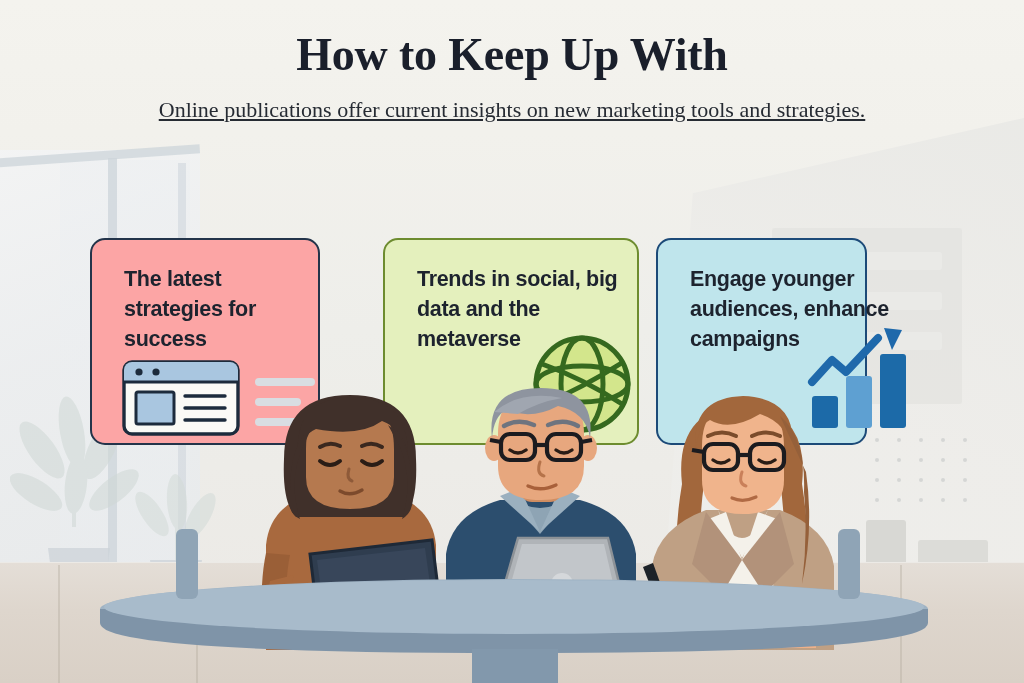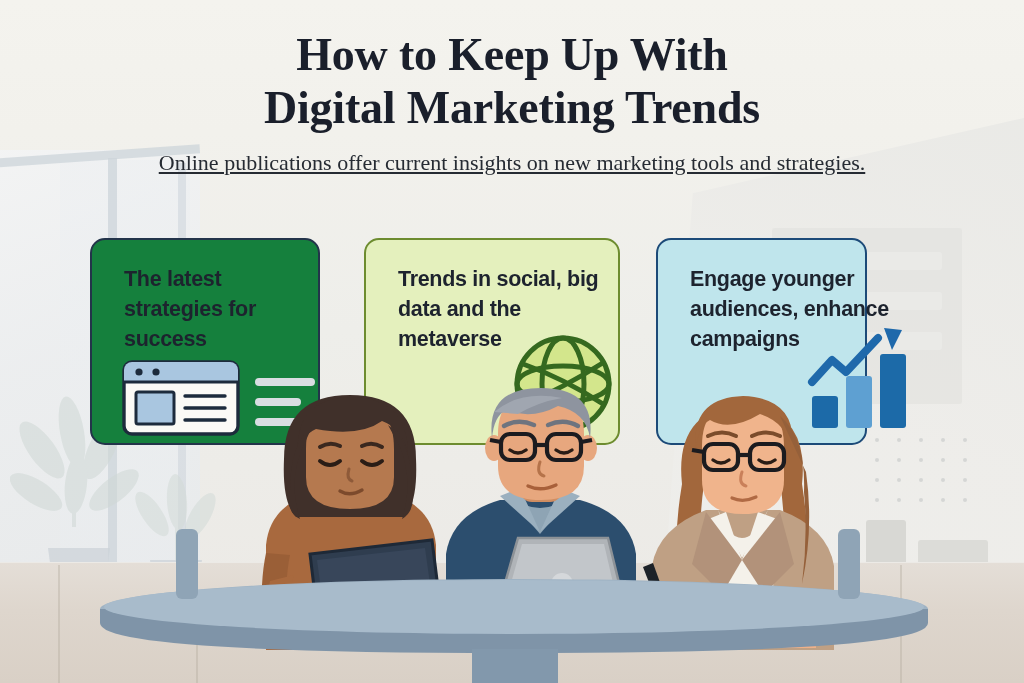--- a/index.html
+++ b/index.html
@@ -115,22 +115,22 @@
     position: absolute;
     left: 32px; top: 24px;
     font-family: "Liberation Sans", sans-serif;
     font-weight: bold;
     font-size: 21.5px;
     line-height: 30px;
     color: #1d232e;
     letter-spacing: -0.3px;
   }
   #card-0 { left: 90px; top: 238px; width: 230px; height: 207px;
-            background: #15803d; border-color: #23344a; }
-  #card-1 { left: 364px; top: 238px; width: 256px; height: 207px;
+            background: #fca5a5; border-color: #23344a; }
+  #card-1 { left: 383px; top: 238px; width: 256px; height: 207px;
             background: #e4f0bd; border-color: #6d8c2f; }
   #card-2 { left: 656px; top: 238px; width: 211px; height: 207px;
             background: #bfe5ec; border-color: #1c4a78; }
 
   .card-icon { position: absolute; }
 
   
   #icon-browser { left: 30px; top: 120px; }
   #icon-lines   { left: 163px; top: 136px; }
 
@@ -218,21 +218,20 @@
     <div class="bg-floor-line"></div>
     <div class="bg-floor"></div>
     <div class="floor-seam" style="left:58px;"></div>
     <div class="floor-seam" style="left:196px;"></div>
     <div class="floor-seam" style="left:900px;"></div>
   </div>
 
   <div class="header">
     <div class="title">
       <div>How to Keep Up With</div>
-      <div>Digital Marketing Trends</div>
     </div>
     <div class="subtitle">Online publications offer current insights on new marketing tools and strategies.</div>
   </div>
 
   <div class="card" id="card-0">
     <div class="card-title" style="width:190px;">The latest strategies for success</div>
 
     <svg class="card-icon" id="icon-browser" width="118" height="76" viewBox="0 0 118 76">
       <rect x="2" y="2" width="114" height="72" rx="8" ry="8" fill="#fbfaf6" stroke="#1d2b3c" stroke-width="3.4"></rect>
       <path d="M2 10a8 8 0 0 1 8-8h98a8 8 0 0 1 8 8v12H2z" fill="#a9c6e0"></path>

